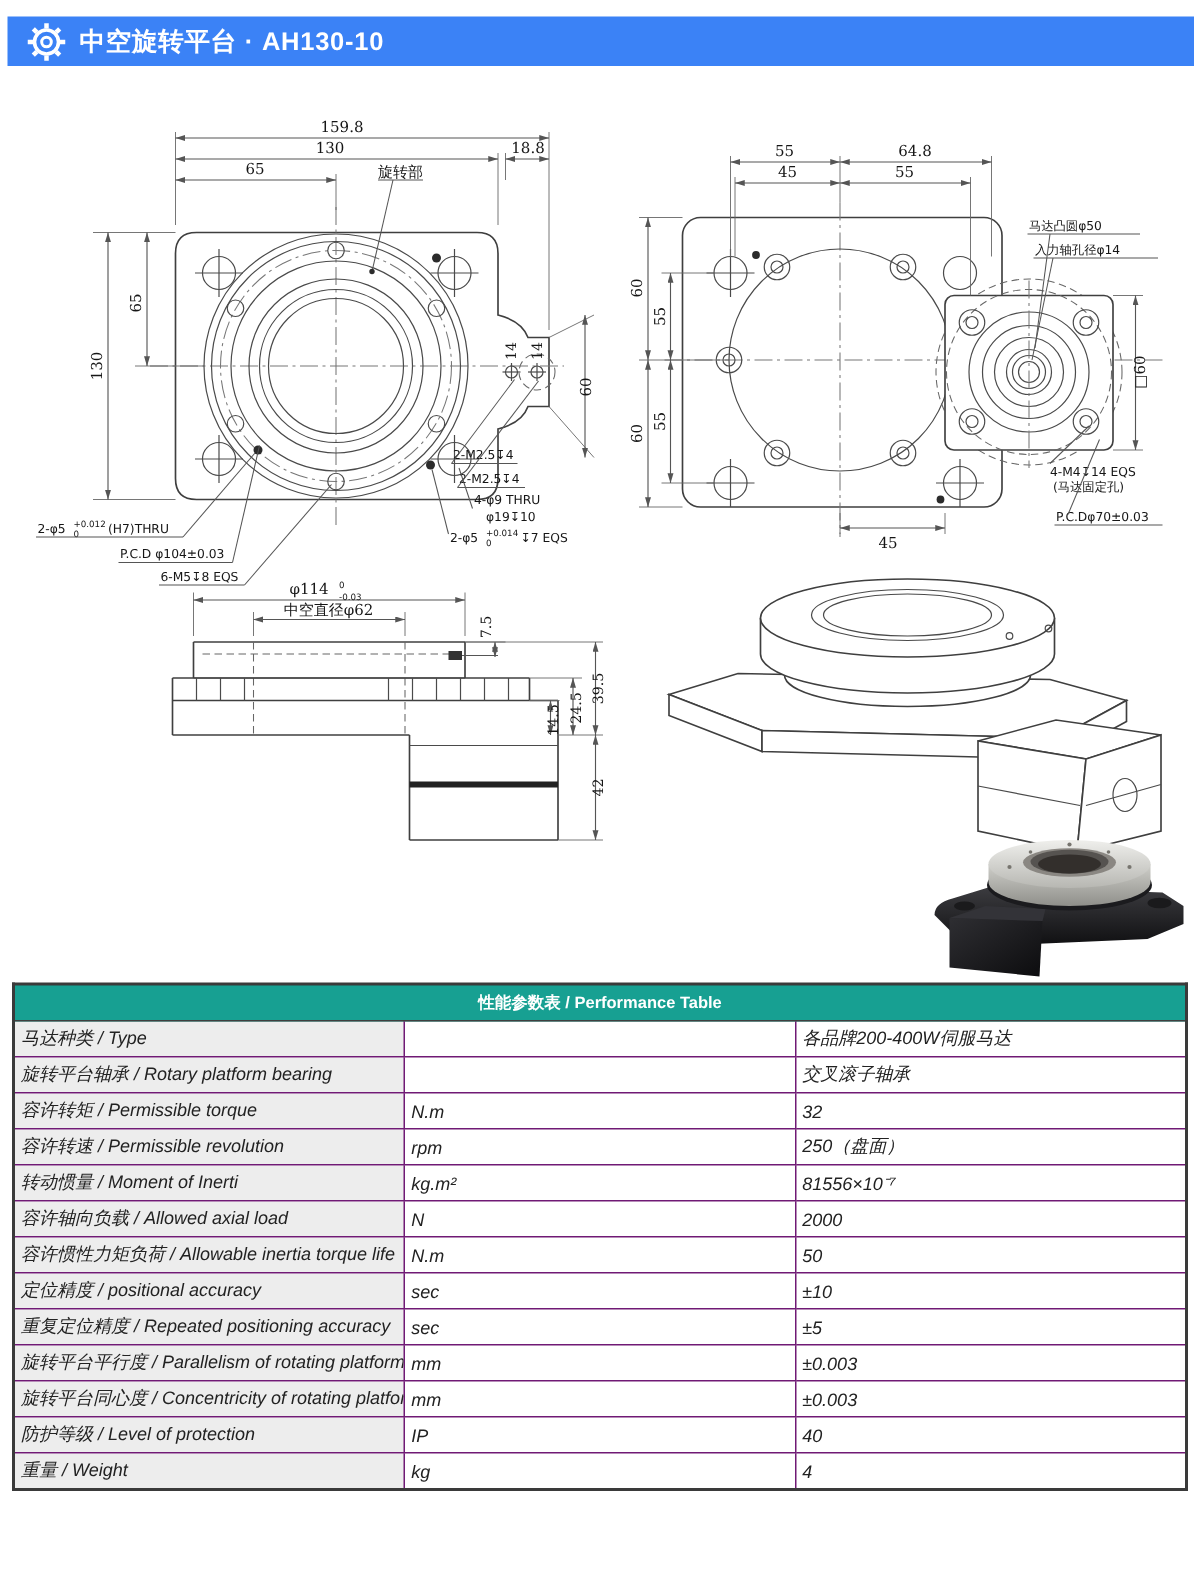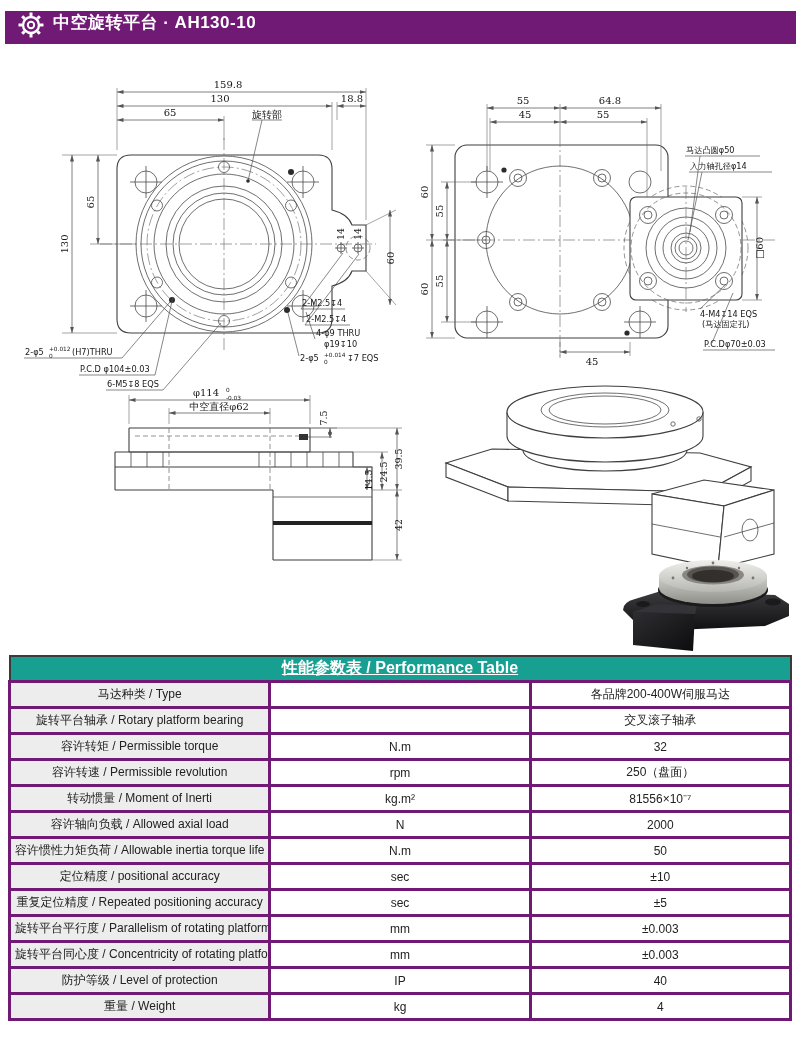--- a/index.html
+++ b/index.html
@@ -1,20 +1,20 @@
 <!DOCTYPE html>
 <html><head>
 <meta charset="utf-8">
 <style>
   html,body{margin:0;padding:0;background:#fff;}
   #page{position:relative;width:800px;height:1050px;background:#ffffff;overflow:hidden;
         font-family:"Liberation Sans",sans-serif;}
   
   #titlebar{position:absolute;left:5px;top:11px;width:791px;height:33px;
-            background:#701a75;display:flex;align-items:flex-start;box-sizing:border-box;padding-left:12px;}
+            background:#3b82f6;display:flex;align-items:center;box-sizing:border-box;padding-left:12px;}
   #titlebar .ttl{color:#fff;font-size:17px;font-weight:bold;letter-spacing:0.5px;margin-left:8px;}
   
   #drawings{position:absolute;left:0;top:60px;}
   .ol{stroke:#3f3f3f;stroke-width:1.1;fill:none;}
   .ol2{stroke:#4a4a4a;stroke-width:0.8;fill:none;}
   .olw{stroke:#3f3f3f;stroke-width:1.1;fill:#fff;}
   .cl{stroke:#777;stroke-width:0.7;fill:none;stroke-dasharray:12 3 2 3;}
   .hid{stroke:#666;stroke-width:0.7;fill:none;stroke-dasharray:5 3;}
   .diml{stroke:#555;stroke-width:0.75;fill:none;}
   .ext{stroke:#666;stroke-width:0.6;fill:none;}
@@ -22,24 +22,24 @@
   .dim{font-family:"DejaVu Serif","Liberation Serif",serif;font-size:10px;fill:#161616;}
   .dimr{font-family:"DejaVu Serif","Liberation Serif",serif;font-size:9.5px;fill:#161616;}
   .ann{font-family:"DejaVu Sans","Liberation Sans",sans-serif;font-size:8.2px;fill:#161616;}
   .tol{font-family:"DejaVu Sans",sans-serif;font-size:5.8px;fill:#161616;}
   .dot{fill:#2b2b2b;stroke:none;}
   
   #photo{position:absolute;left:613px;top:540px;}
   
   #spec{position:absolute;left:8px;top:655px;width:784px;border-collapse:collapse;
         font-size:12px;color:#222;table-layout:fixed;}
-  #spec th{background:#17a092;color:#fff;font-size:16px;font-weight:bold;height:23px;
-           border:1px solid #3f3f3f;padding:0;text-decoration:underline;}
-  #spec td{border:3px solid #701a75;height:23px;padding:0 4px;text-align:center;
-           white-space:nowrap;overflow:hidden;background:#fff;}
+  #spec th{background:#17a092;color:#fff;font-size:11px;font-weight:bold;height:23px;
+           border:1px solid #3f3f3f;padding:0;}
+  #spec td{border:1px solid #701a75;height:23px;padding:0 4px;
+           white-space:nowrap;overflow:hidden;background:#fff;font-style:italic;}
   #spec td.c-label{background:#ededed;width:348px;}
   #spec td.c-unit{width:74px;}
   #spec{border:2px solid #3a3a3a;}
 </style>
 </head>
 <body>
 
 <div id="page">
 
   <div id="titlebar">

